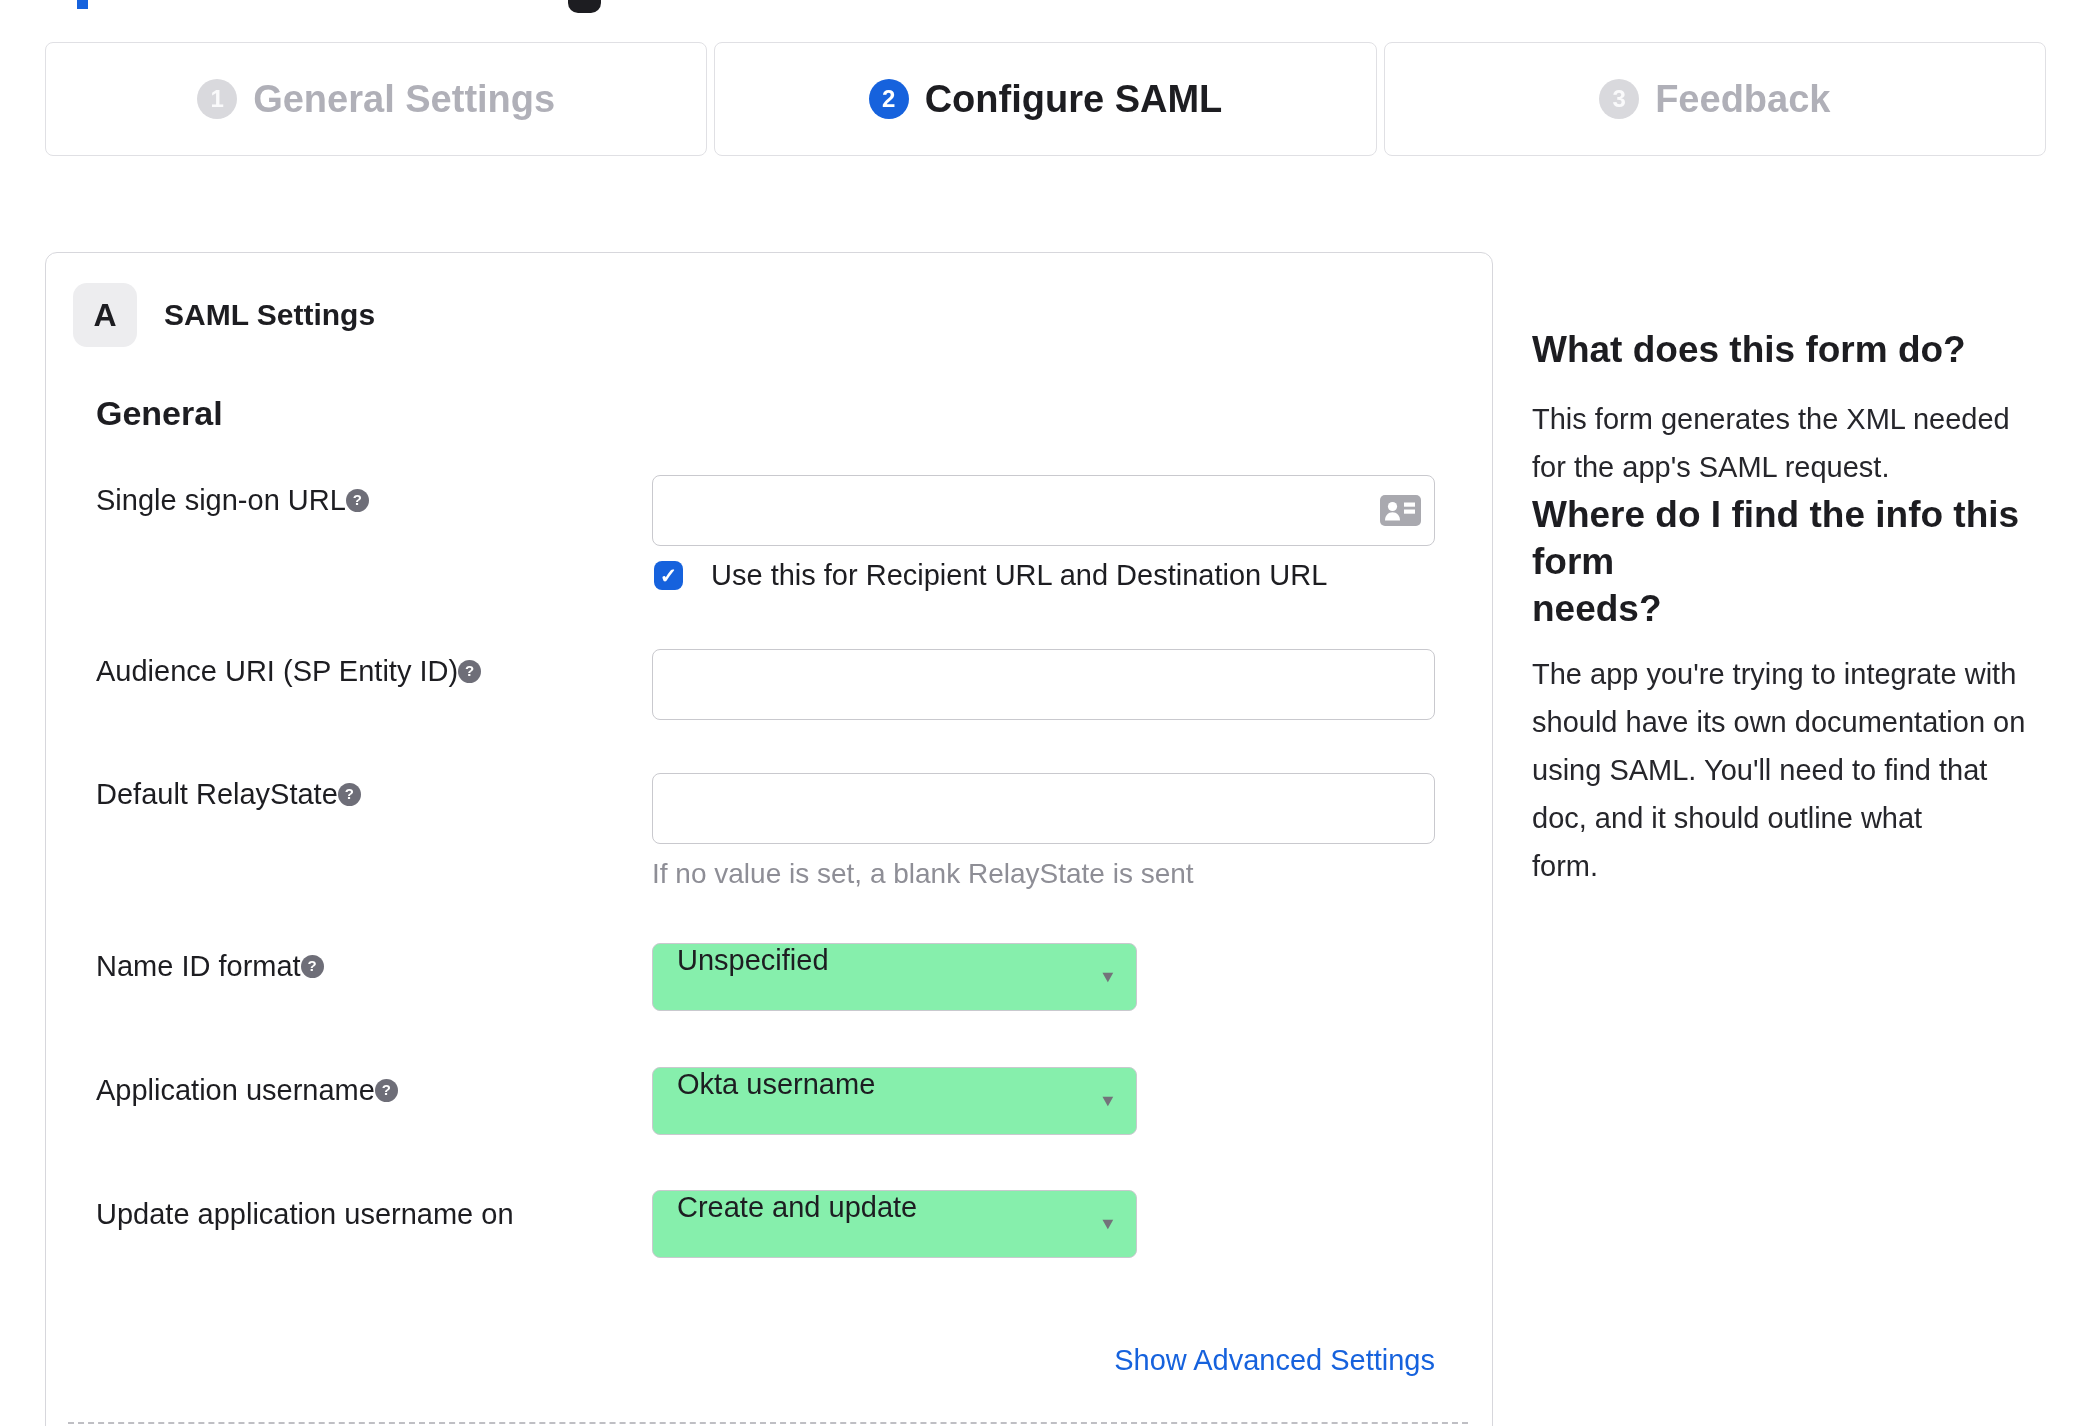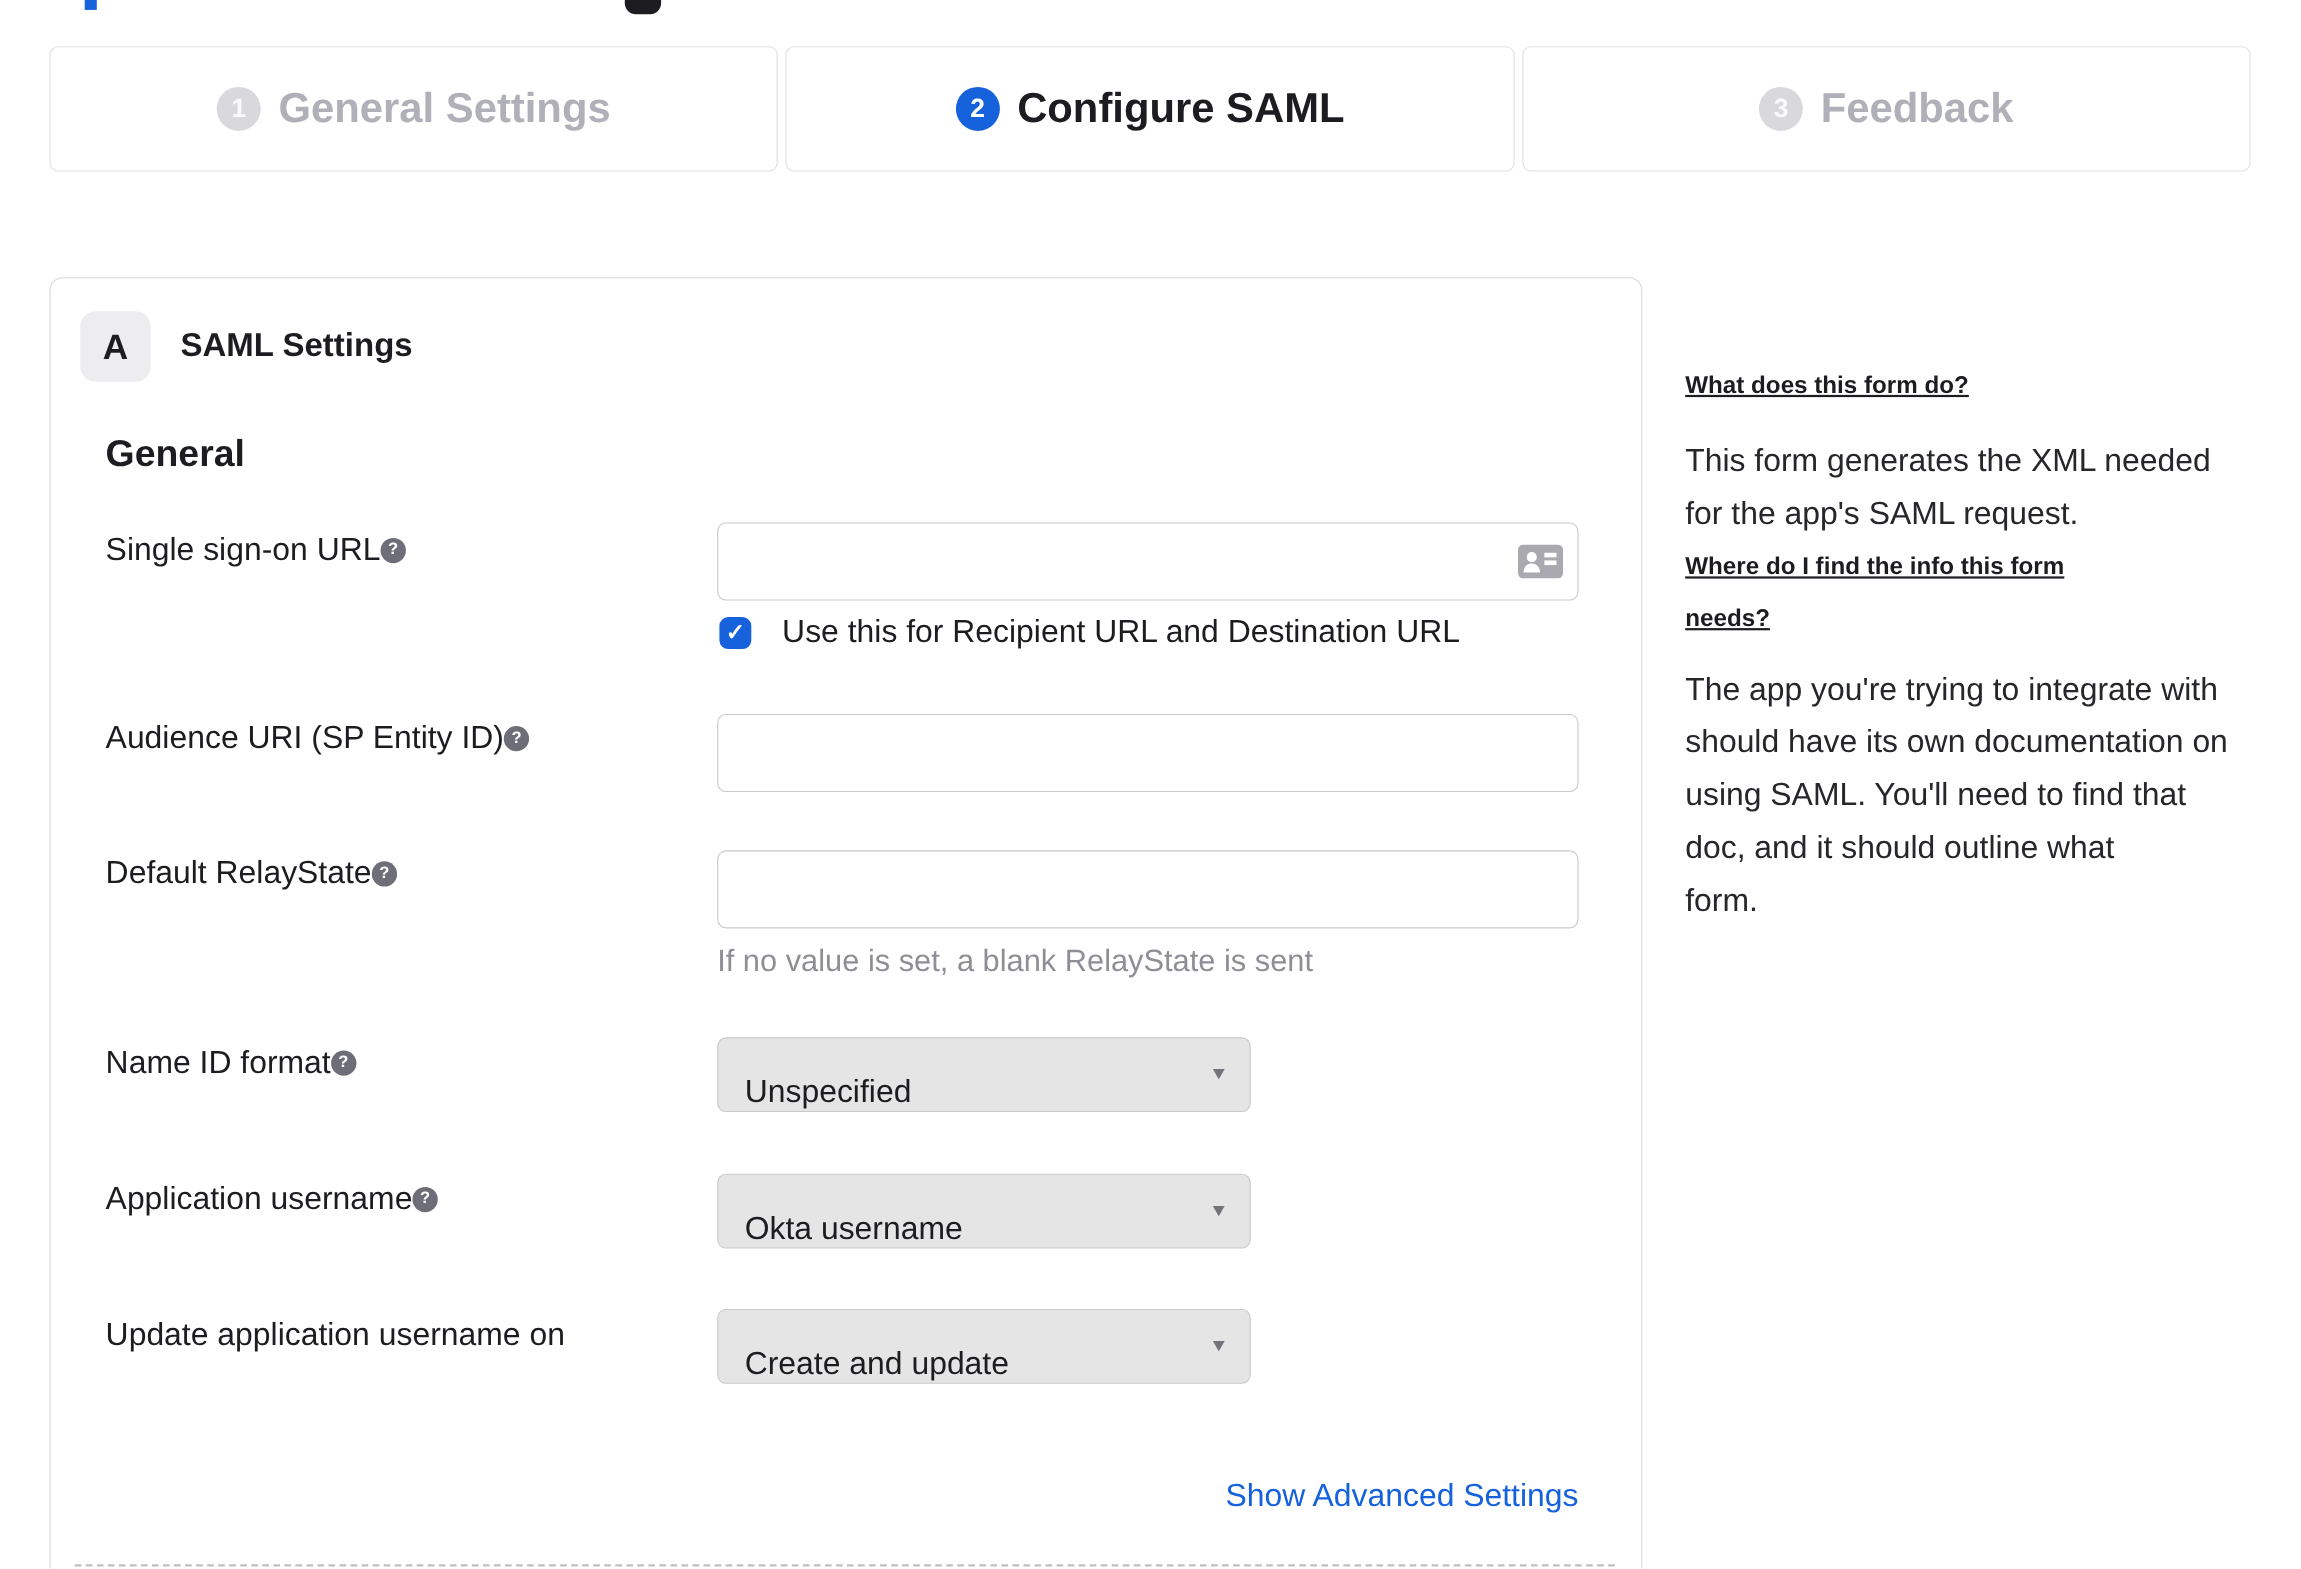--- a/index.html
+++ b/index.html
@@ -49,34 +49,34 @@
 
   .checkbox-row{position:absolute;left:608px;top:306px;display:flex;align-items:center;gap:28px;}
   .checkbox{width:29px;height:29px;border-radius:8px;background:#1662dd;display:flex;
         align-items:center;justify-content:center;cursor:pointer;}
   .checkbox .check{color:#fff;font-size:21px;font-weight:bold;line-height:1;}
   .checkbox-label{font-size:29px;color:#1d1d21;text-align:center;}
 
   .hint{position:absolute;left:606px;top:601px;font-size:28px;line-height:40px;color:#8e8e96;}
 
   .select{position:absolute;left:606px;width:485px;height:68px;border:1px solid #c9c9ce;
-        border-radius:8px;background:#e5e5e5;box-sizing:border-box;display:flex;align-items:flex-end;
+        border-radius:8px;background:#86efac;box-sizing:border-box;display:flex;align-items:flex-start;
         padding:0 56px 0 24px;font-size:29px;color:#1d1d21;cursor:pointer;}
   .sel1{top:690px}.sel2{top:814px}.sel3{top:937px}
   .select .arrow{position:absolute;right:20px;top:50%;transform:translateY(-50%) scaleX(1.15);
         font-size:16px;color:#73737a;}
 
   .advanced{position:absolute;left:606px;top:1085px;width:783px;text-align:right;
         font-size:29px;color:#1662dd;line-height:44px;cursor:pointer;}
 
   .dashed{position:absolute;left:22px;top:1169px;width:1400px;border-top:2px dashed #bfbfc4;}
 
   
   .sidebar{position:absolute;left:1532px;top:330px;width:512px;}
-  .sb-h{font-size:22px;font-weight:bold;line-height:40px;color:#1d1d21;text-decoration:underline;}
+  .sb-h{font-size:37px;font-weight:bold;line-height:40px;color:#1d1d21;}
   .sb-h2{line-height:47px;}
   .sb-p{font-size:29px;line-height:48px;color:#26262b;}
   .sb-p1{margin-top:25px;}
   .sb-p2{margin-top:18px;}
 </style>
 </head>
 <body>
 
 <div class="frag-blue"></div>
 <div class="frag-dark"></div>

